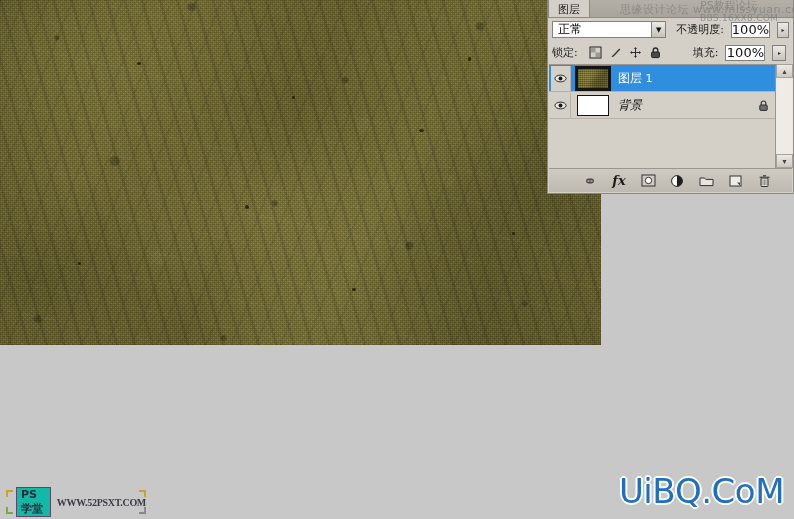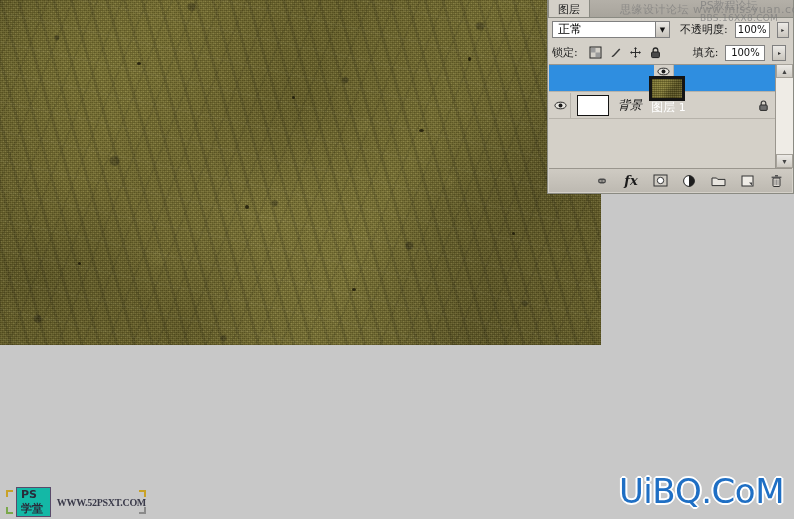--- a/index.html
+++ b/index.html
@@ -131,21 +131,21 @@
   .lbl {
     font-size: 11px;
     font-family: "DejaVu Sans", sans-serif;
     color: #1a1a1a;
     white-space: nowrap;
   }
   .numfield {
     width: 40px; height: 16px;
     background: #fff;
     border: 1px solid #808080;
-    font-size: 10px;
+    font-size: 13px;
     font-family: "DejaVu Sans", sans-serif;
     text-align: center;
     line-height: 14px;
     color: #111;
   }
   .spin {
     width: 14px; height: 16px;
     background: linear-gradient(#eceae6, #c9c5bd);
     border: 1px solid #808080;
     display: flex; align-items: center; justify-content: center;
@@ -161,21 +161,21 @@
     background: #d4d0c8;
     border-top: 1px solid #9a968e;
   }
   .layer-row {
     display: flex;
     align-items: center;
     height: 27px;
     border-bottom: 1px solid #b6b2aa;
     padding-left: 2px;
   }
-  .layer-row.selected { background: #2f8ee0; flex-direction: column; }
+  .layer-row.selected { background: #2f8ee0; }
   .eye-cell {
     width: 20px; height: 25px;
     display: flex; align-items: center; justify-content: center;
     border-right: 1px solid #b6b2aa;
     background: #d4d0c8;
   }
   .thumb {
     width: 32px; height: 21px;
     margin-left: 6px;
     border: 1px solid #141414;
@@ -230,21 +230,21 @@
   .panel-footer {
     position: absolute;
     left: 1px; right: 1px; bottom: 1px;
     height: 24px;
     background: linear-gradient(#cfcbc3, #bdb9b1);
     border-top: 1px solid #9a968e;
     display: flex;
     align-items: center;
     justify-content: flex-end;
     gap: 13px;
-    padding-right: 8px;
+    padding-right: 20px;
   }
   .fbtn { width: 16px; height: 16px; display:flex; align-items:center; justify-content:center; }
 
   
   .wm { position: absolute; pointer-events: none; }
   #wm-siyuan {
     left: 620px; top: 2px;
     font-size: 11px;
     color: rgba(120,120,120,.62);
     font-family: "DejaVu Sans", sans-serif;

